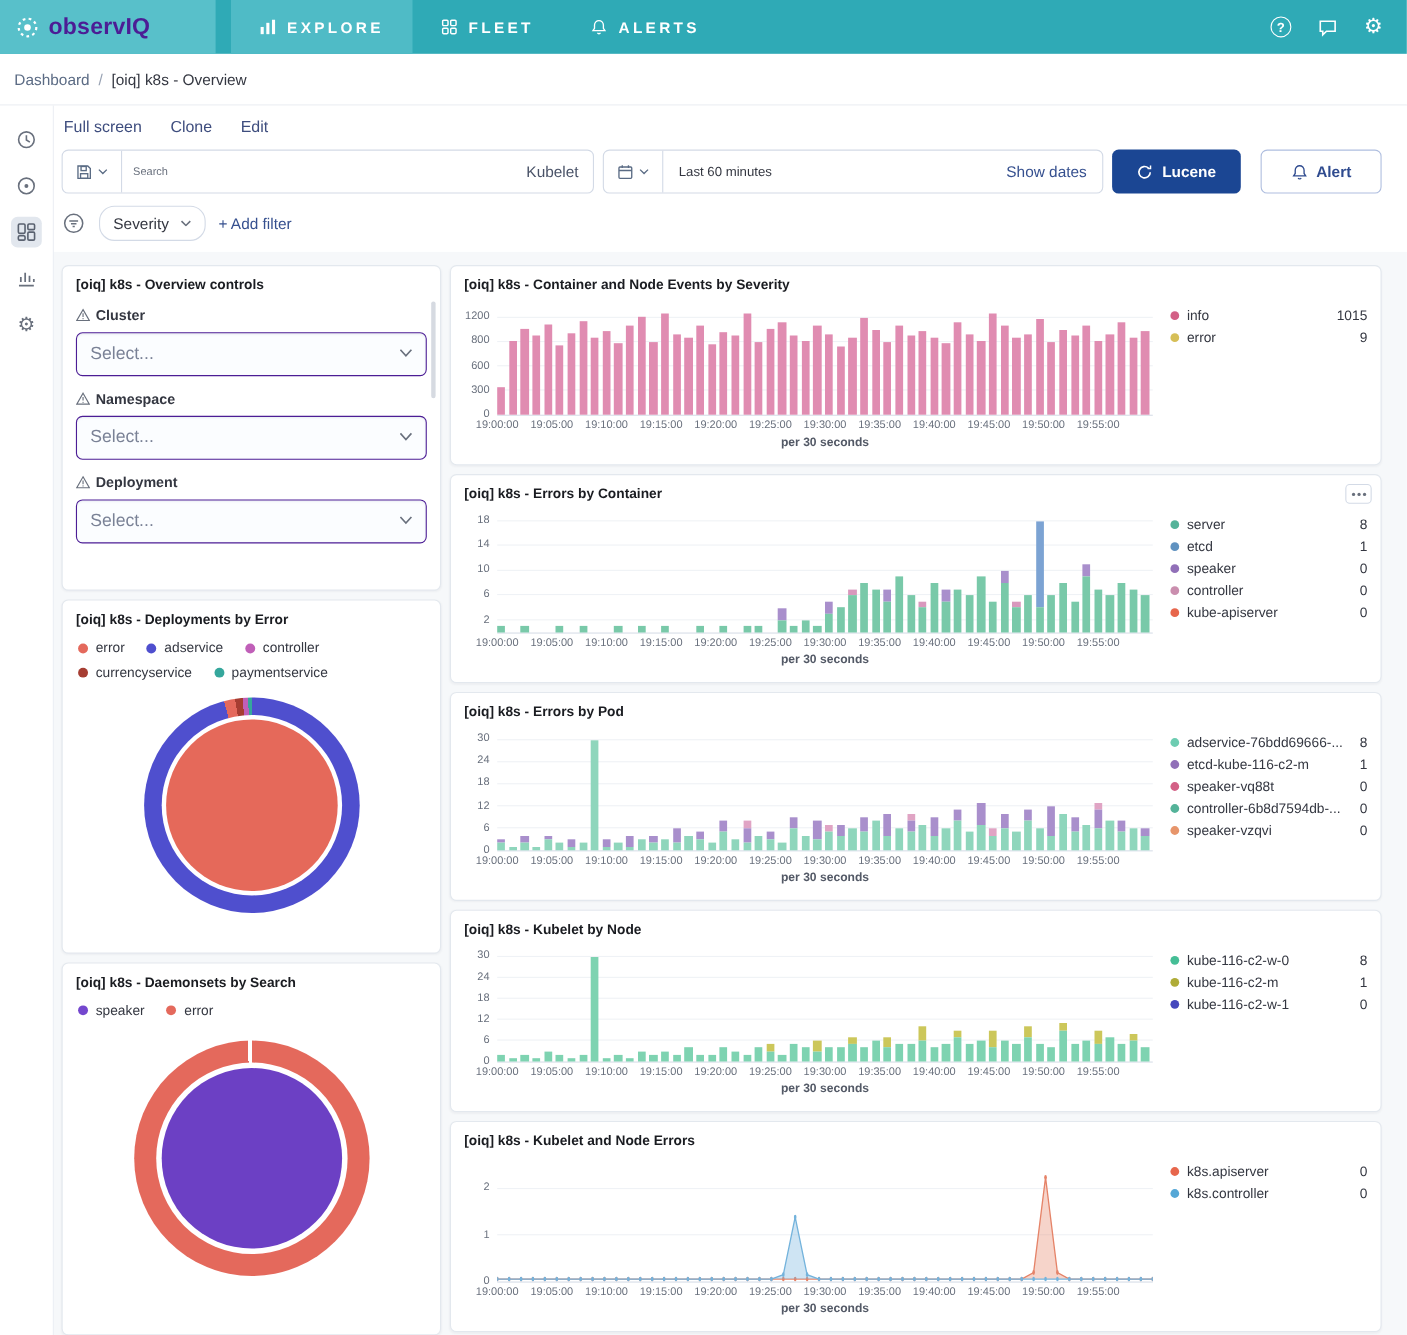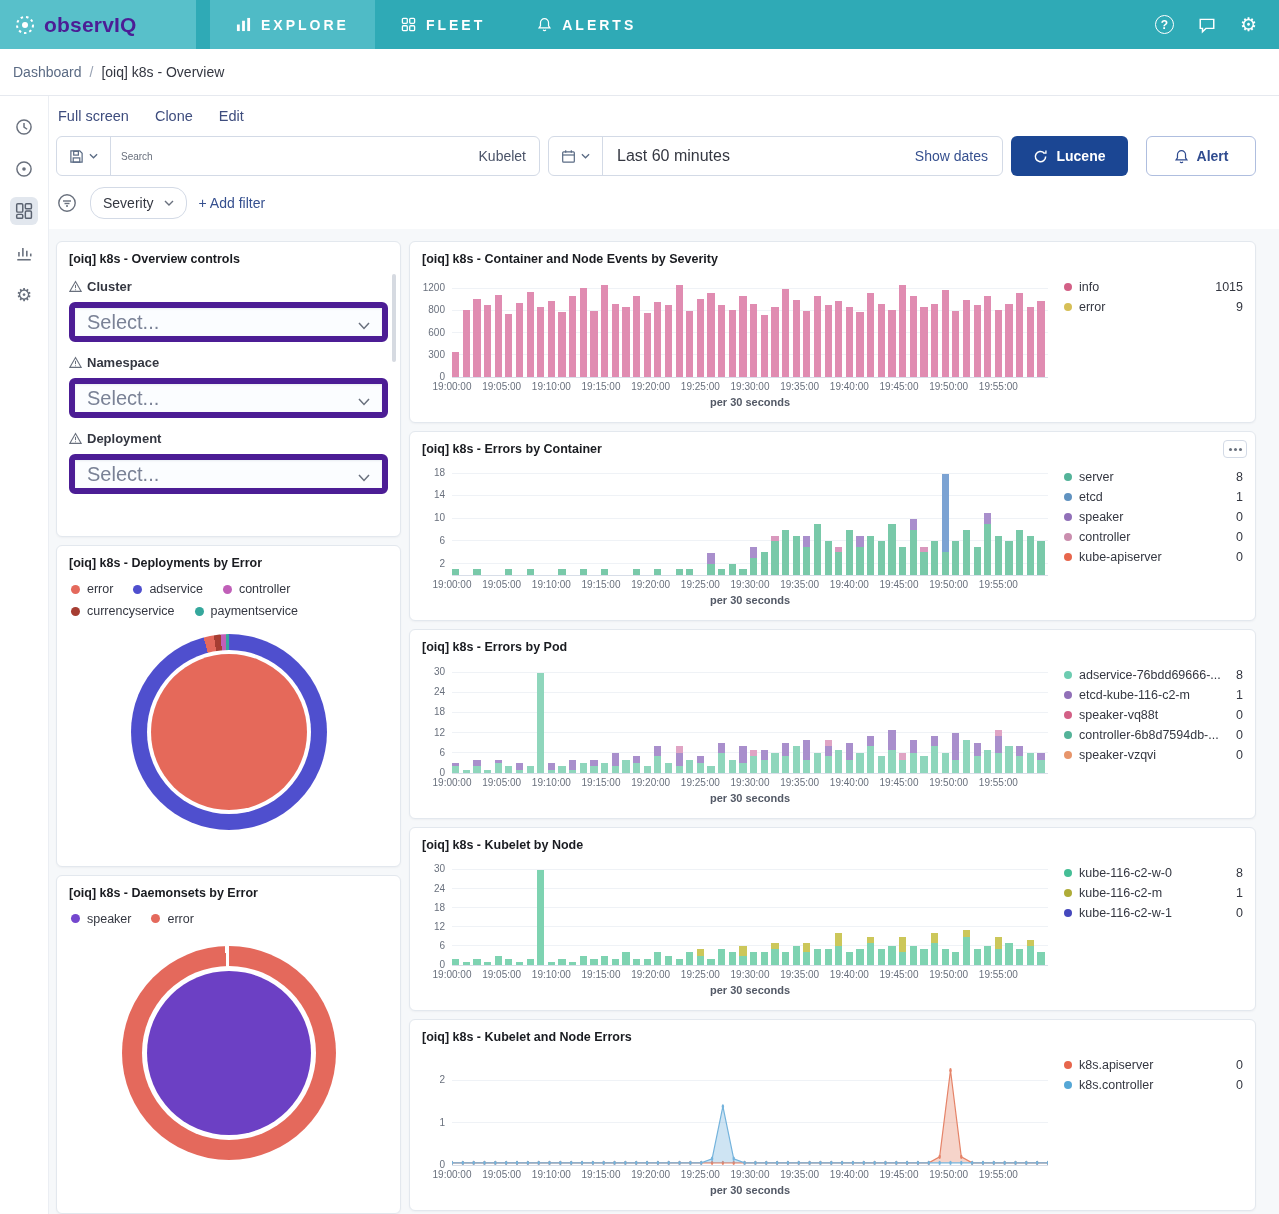--- a/index.html
+++ b/index.html
@@ -46,21 +46,21 @@
                   border:1px solid #D3DAE6; border-radius:6px; }
   .saved-btn { width:54px; height:100%; border:none; background:none; border-right:1px solid #D3DAE6;
                display:flex; align-items:center; justify-content:center; gap:5px; cursor:pointer; }
   .search-input { flex:1; border:none; outline:none; font-size:10px; padding:0 10px;
                   font-family:"Liberation Sans", sans-serif; color:#343741; background:transparent; }
   .search-input::placeholder { color:#69707D; }
   .lucene { padding-right:13px; font-size:14px; color:#4A5368; cursor:pointer; }
   .date-group { flex:1; display:flex; align-items:center; background:#fff; border:1px solid #D3DAE6; border-radius:6px; }
   .cal-btn { width:54px; height:100%; border:none; background:none; border-right:1px solid #D3DAE6;
              display:flex; align-items:center; justify-content:center; gap:5px; cursor:pointer; }
-  .range { padding-left:14px; font-size:16px; color:#343741; cursor:pointer; }
+  .range { padding-left:14px; font-size:12px; color:#343741; cursor:pointer; }
   .dg-spacer { flex:1; }
   .show-dates { padding-right:14px; font-size:14px; color:#36508F; cursor:pointer; }
   .refresh-btn { flex:0 0 117px; background:#1B4693; border:none; border-radius:6px; color:#fff;
                  font-size:14px; font-weight:600; display:flex; align-items:center; justify-content:center;
                  gap:8px; cursor:pointer; font-family:"Liberation Sans", sans-serif; }
   .alert-btn { flex:0 0 110px; margin-left:10px; background:#fff; border:1px solid #AFBEDF; border-radius:6px;
                color:#2F4B8F; font-size:14px; font-weight:600; display:flex; align-items:center;
                justify-content:center; gap:8px; cursor:pointer; font-family:"Liberation Sans", sans-serif; }
   .filter-row { display:flex; align-items:center; gap:12px; margin-top:11px; height:32px; }
   .severity-chip { display:flex; align-items:center; gap:10px; border:1px solid #D3DAE6; border-radius:14px;
@@ -71,23 +71,23 @@
   .dashzone { flex:1; background:#F6F8FA; display:flex; gap:8px; padding:12px 23px 0 7px; overflow:hidden; }
   .left-col { flex:0 0 345px; display:flex; flex-direction:column; gap:8px; }
   .right-col { flex:1; display:flex; flex-direction:column; gap:8px; min-width:0; }
   .panel { background:#fff; border:1px solid #E3E8EE; border-radius:6px; box-shadow:0 1px 2px rgba(20,30,50,0.04);
            padding:10px 12px; position:relative; overflow:hidden; }
   .p-title { font-size:12.5px; font-weight:700; color:#1A1C21; }
 
   
   .ctrl-group { margin-top:13px; }
   .ctrl-label { display:flex; align-items:center; gap:5px; font-size:13px; font-weight:700; color:#343741; }
-  .ctrl-select { position:relative; margin-top:8px; height:40px; border:6px solid #4c1d95; border-radius:6px;
+  .ctrl-select { position:relative; margin-top:8px; height:40px; border:1px solid #4c1d95; border-radius:6px;
                  background:#FBFDFF; box-shadow:inset 0 1px 2px rgba(152,162,179,0.18); display:flex;
-                 align-items:center; padding:0 32px 0 12px; color:#7A8296; font-size:20px; cursor:pointer; }
+                 align-items:center; padding:0 32px 0 12px; color:#7A8296; font-size:16px; cursor:pointer; }
   .ctrl-select .chev { position:absolute; right:12px; top:14px; }
   .ctrl-scrollbar { position:absolute; right:4px; top:32px; width:4px; height:88px; background:#D6DAE1; border-radius:2px; }
 
   
   .pie-legend { display:flex; flex-wrap:wrap; gap:8px 20px; padding:12px 2px 0; font-size:12.5px; color:#343741; }
   .pie-leg-item { display:inline-flex; align-items:center; gap:7px; }
   .dot { width:9px; height:9px; border-radius:50%; flex:none; }
   .donut { position:relative; margin:16px auto 0; }
   .donut .ring { position:absolute; inset:0; border-radius:50%; }
   .donut .gap { position:absolute; border-radius:50%; background:#fff; }
@@ -367,21 +367,21 @@
               </span>
             </div>
           <div class="donut donut-0">
             <div class="ring" style="background: conic-gradient(rgb(79, 79, 206) 0deg, rgb(79, 79, 206) 345deg, rgb(228, 105, 92) 345deg, rgb(228, 105, 92) 351deg, rgb(166, 61, 50) 351deg, rgb(166, 61, 50) 355deg, rgb(192, 95, 184) 355deg, rgb(192, 95, 184) 358deg, rgb(53, 167, 156) 358deg, rgb(53, 167, 156) 360deg);"></div>
             <div class="gap"></div>
             <div class="inner" style="background: rgb(229, 105, 90);"></div>
           </div>
         </section>
 
         <section class="panel" style="height:344px">
-          <h3 class="p-title">[oiq] k8s - Daemonsets by Error</h3>
+          <h3 class="p-title">[oiq] k8s - Daemonsets by Search</h3>
           <div class="pie-legend">
               <span class="pie-leg-item">
                 <span class="dot" style="background: rgb(116, 71, 206);"></span>
                 <span class="pie-leg-label">speaker</span>
               </span>
               <span class="pie-leg-item">
                 <span class="dot" style="background: rgb(228, 105, 92);"></span>
                 <span class="pie-leg-label">error</span>
               </span>
             </div>

